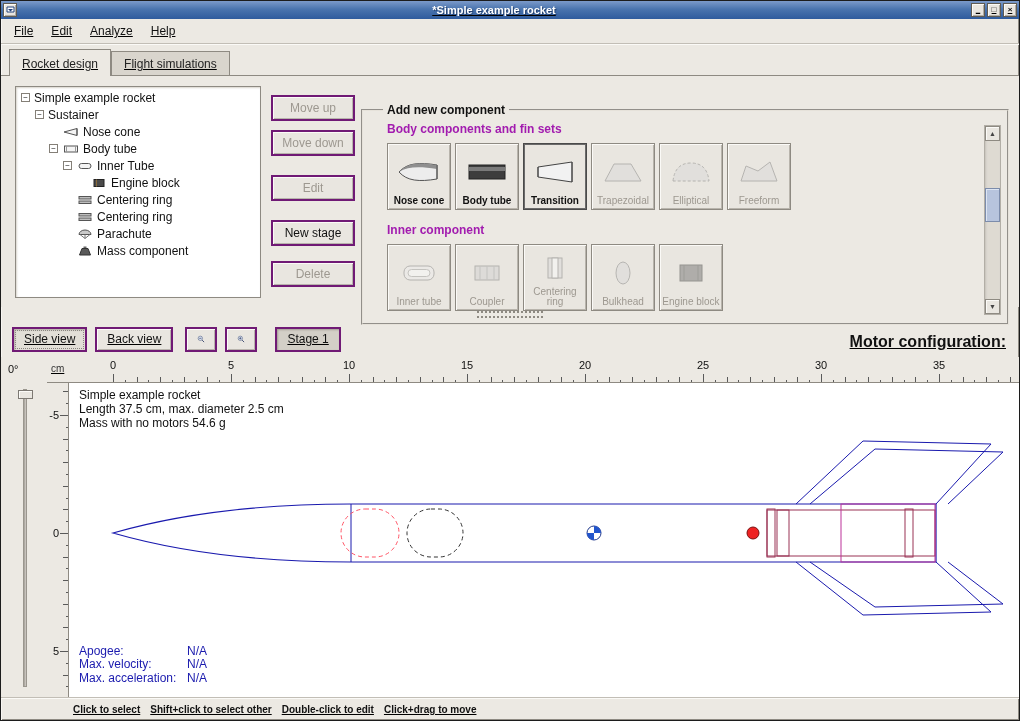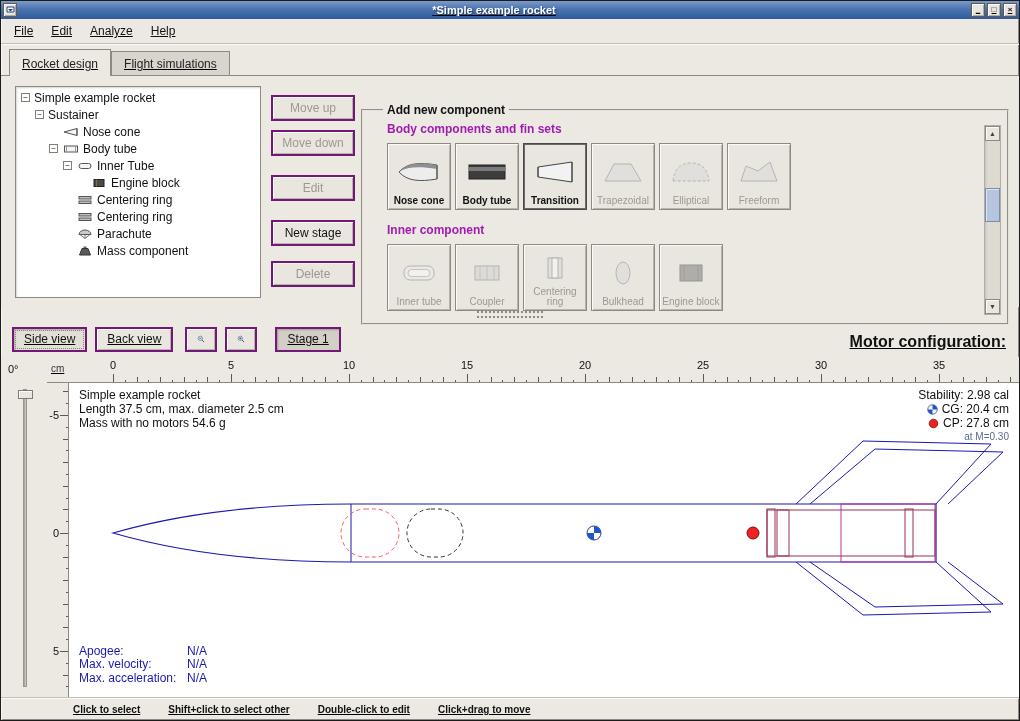--- a/index.html
+++ b/index.html
@@ -116,21 +116,21 @@
 .canvas-info{position:absolute;left:10px;top:5px;font-size:12px;color:#111;line-height:14px;}
 .stability-info{position:absolute;right:10px;top:5px;text-align:right;font-size:12px;color:#111;line-height:14px;}
 .stab-line{display:flex;align-items:center;justify-content:flex-end;gap:4px;}
 .stab-mach{font-size:10px;color:#5a6b8c;}
 .flight-info{position:absolute;left:10px;bottom:12px;font-size:12px;color:#1a1aae;line-height:13.5px;}
 .f-row{display:flex;}
 .f-label{width:108px;}
 
 
 .statusbar{height:24px;flex:none;border-top:1px solid #c2beb6;box-shadow:inset 0 1px 0 #fbfaf7;
-  display:flex;align-items:center;gap:28px;padding-left:72px;}
+  display:flex;align-items:center;gap:10px;padding-left:72px;}
 .statusbar span{font-size:10px;font-weight:bold;color:#111;}
 </style>
 </head>
 <body>
 
 <div class="window">
 
   <div class="titlebar">
     <div class="tb-btn tb-icon">
       <svg width="9" height="9" viewBox="0 0 9 9">
@@ -559,38 +559,20 @@
           <path d="M525 150 L525 157 A7 7 0 0 1 518 150 Z" fill="#2255cc"></path>
         </g>
 
         <circle cx="684" cy="150" r="6" fill="#ee2222" stroke="#7a1010"></circle>
       </svg>
       <div class="canvas-info">
         <div>Simple example rocket</div>
         <div>Length 37.5 cm, max. diameter 2.5 cm</div>
         <div>Mass with no motors 54.6 g</div>
       </div>
-      <div class="stability-info">
-        <div>Stability: 2.98 cal</div>
-        <div class="stab-line">
-          <svg width="11" height="11" viewBox="0 0 14 14">
-              <circle cx="7" cy="7" r="6" fill="#fff" stroke="#223a8c"></circle>
-              <path d="M7 7 L7 1 A6 6 0 0 1 13 7 Z" fill="#2255cc"></path>
-              <path d="M7 7 L7 13 A6 6 0 0 1 1 7 Z" fill="#2255cc"></path>
-            </svg>
-          <span>CG: 20.4 cm</span>
-        </div>
-        <div class="stab-line">
-          <svg width="11" height="11" viewBox="0 0 14 14">
-              <circle cx="7" cy="7" r="5.5" fill="#ee2222" stroke="#7a1010"></circle>
-            </svg>
-          <span>CP: 27.8 cm</span>
-        </div>
-        <div class="stab-mach">at M=0.30</div>
-      </div>
       <div class="flight-info">
         <div class="f-row">
             <span class="f-label">Apogee:</span>
             <span class="f-val">N/A</span>
           </div>
         <div class="f-row">
             <span class="f-label">Max. velocity:</span>
             <span class="f-val">N/A</span>
           </div>
         <div class="f-row">

